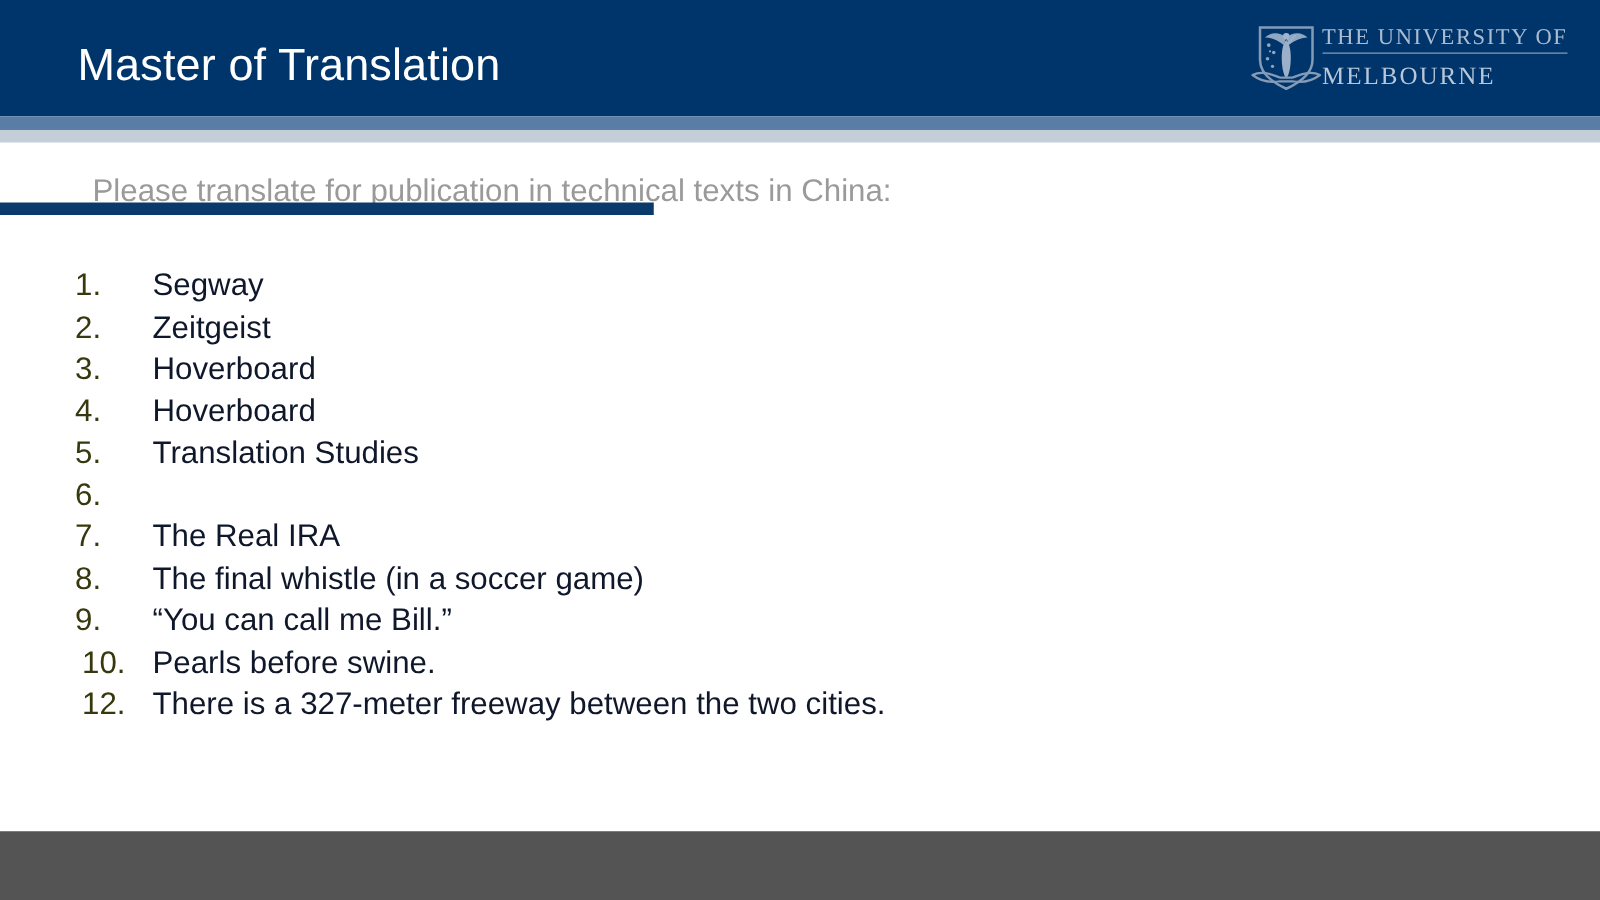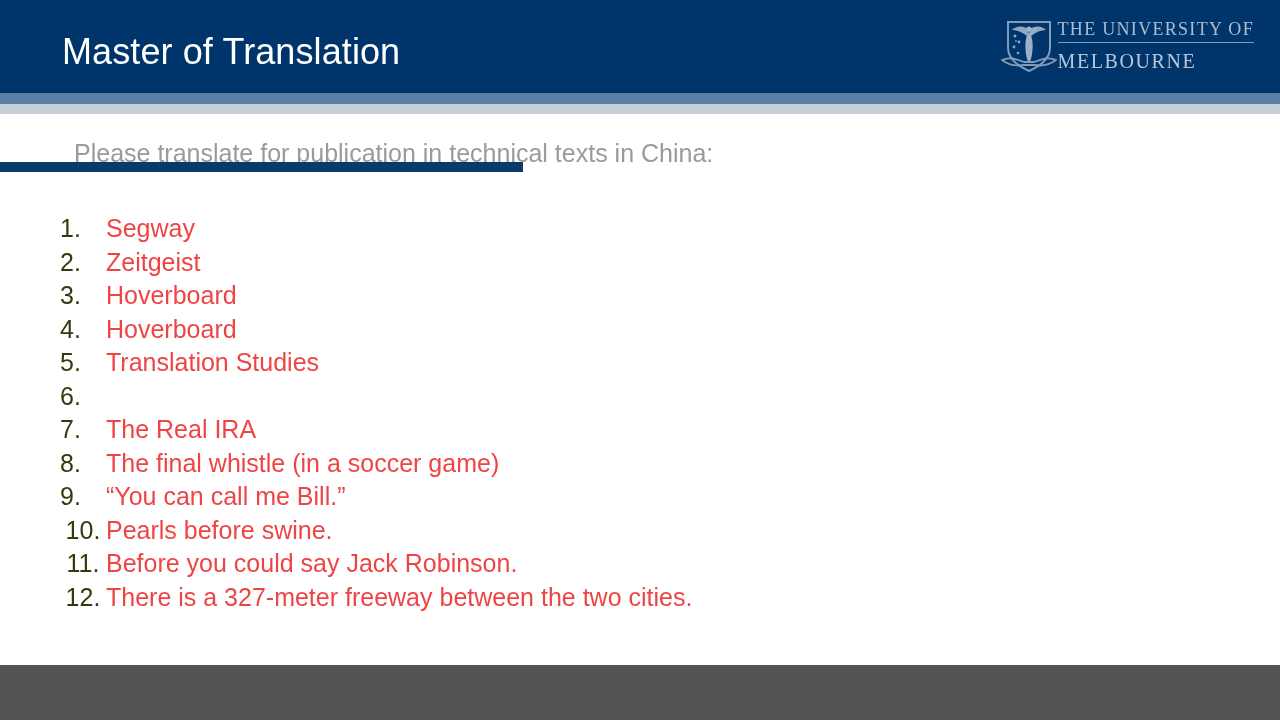--- a/index.html
+++ b/index.html
@@ -146,21 +146,22 @@
     width: 46px;
     text-align: left;
     flex: 0 0 46px;
     color: #38380f;
   }
   .list-marker.wide {
     text-align: center;
   }
   .list-text {
     display: inline-block;
-    color: #ef4444;
+    color: #0f172a;
+    margin-left: 16px;
   }
 
   
   .footer-band {
     position: absolute;
     left: 0;
     top: 665px;
     width: 1280px;
     height: 55px;
     background: #545454;
@@ -245,24 +246,20 @@
       </li>
       <li>
         <span class="list-marker">9.</span>
         <span class="list-text">“You can call me Bill.”</span>
       </li>
       <li>
         <span class="list-marker wide">10.</span>
         <span class="list-text">Pearls before swine.</span>
       </li>
       <li>
-        <span class="list-marker wide">11.</span>
-        <span class="list-text">Before you could say Jack Robinson.</span>
-      </li>
-      <li>
         <span class="list-marker wide">12.</span>
         <span class="list-text">There is a 327-meter freeway between the two cities.</span>
       </li>
     </ol>
 
   <div class="footer-band"></div>
 
 </div>
 
 </body></html>

